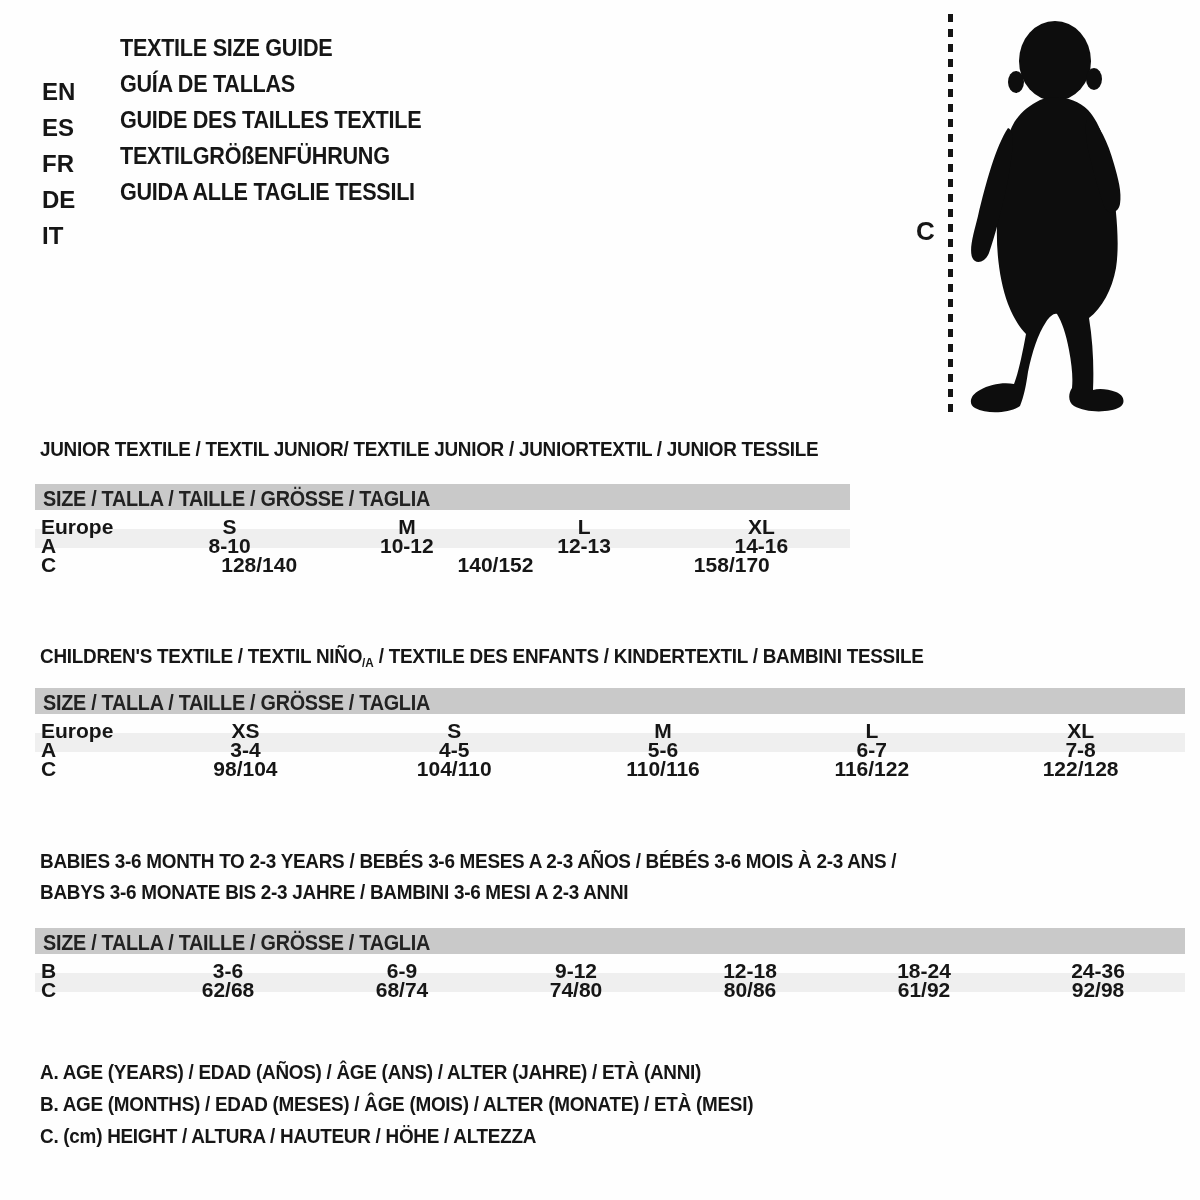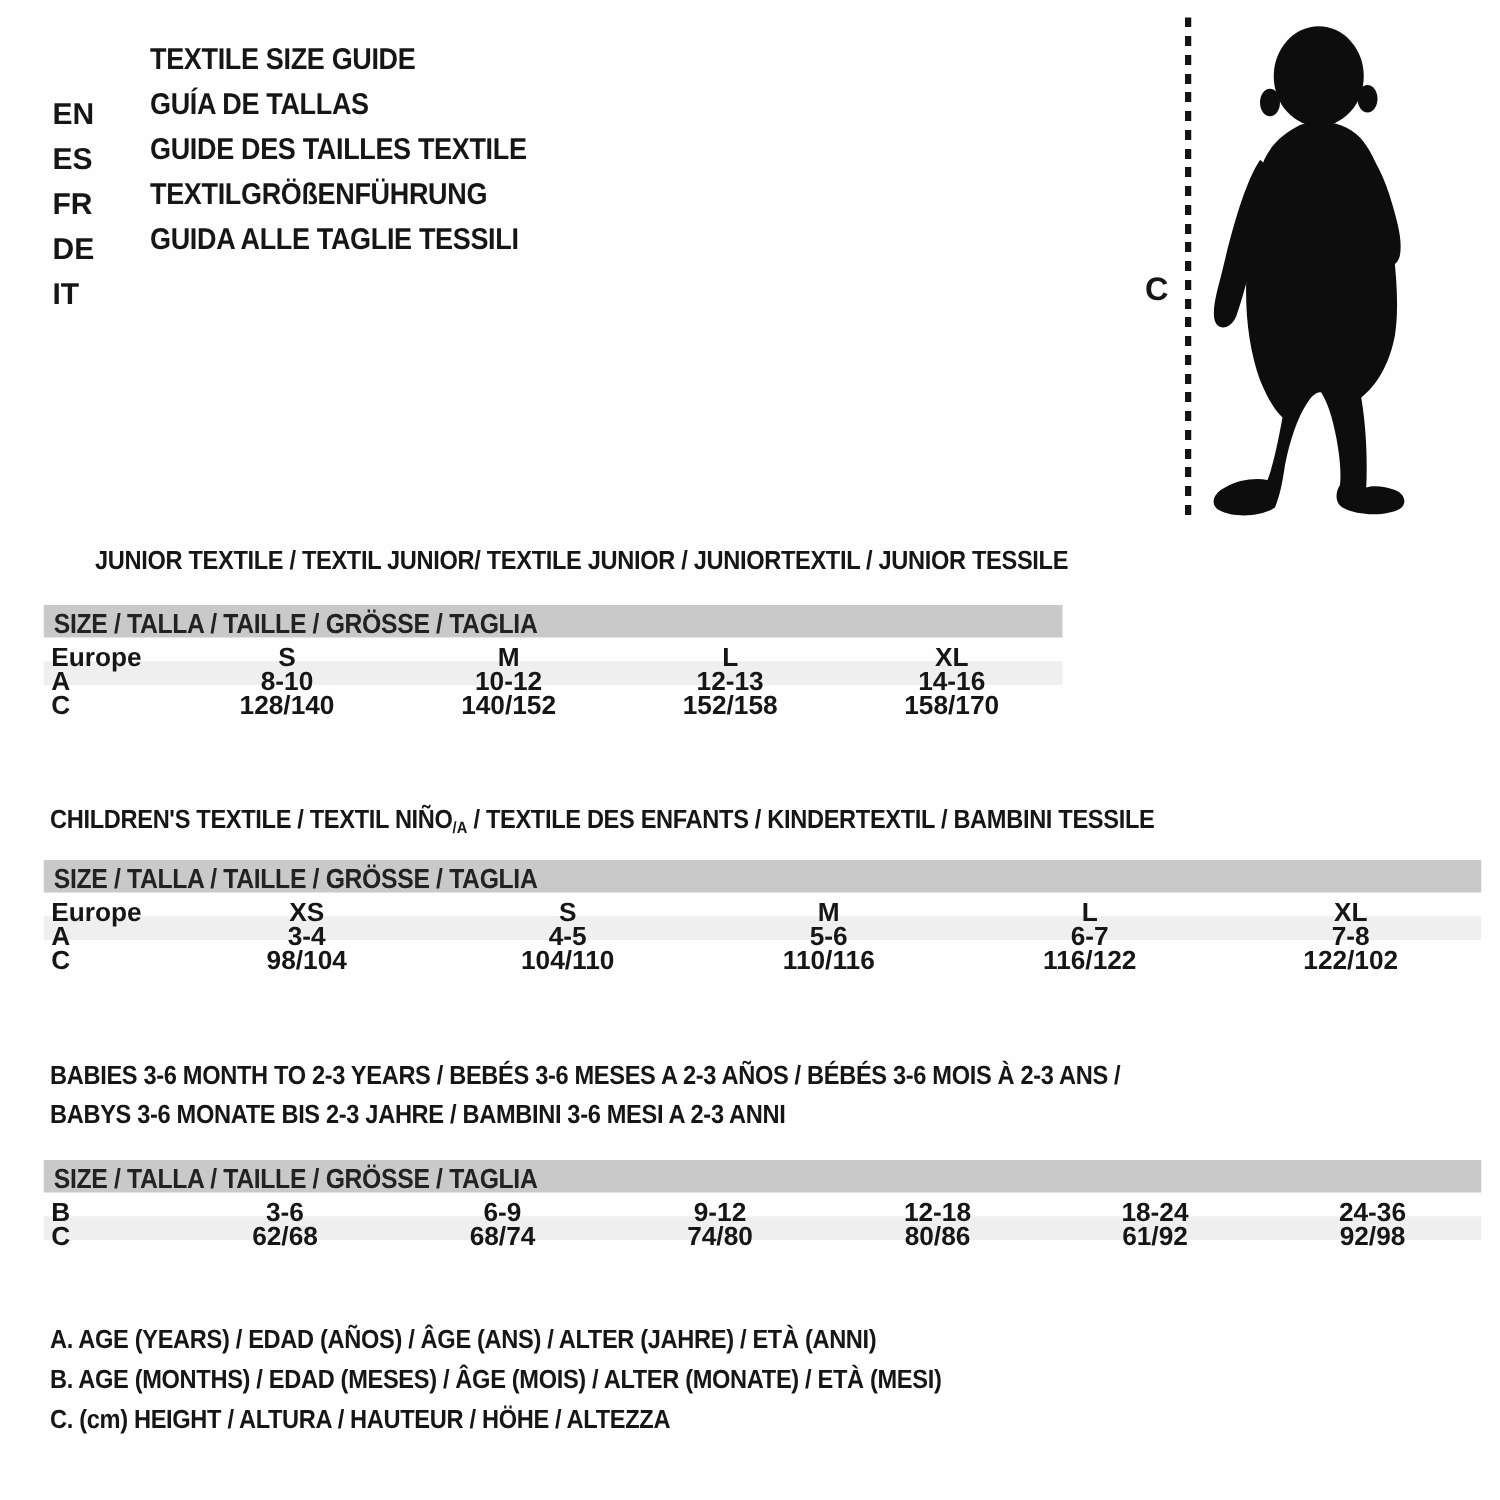--- a/index.html
+++ b/index.html
@@ -109,21 +109,21 @@
 
       <path d="M 126,98
                C 137,108 146,126 152,148
                C 156,162 160,176 158,188
                C 156,198 146,200 142,190
                C 137,176 132,158 128,142
                C 124,126 122,108 126,98 Z"></path>
     </g>
   </svg>
 
-  <div class="sec-title" style="top:436px;margin-left:36px;">
+  <div class="sec-title" style="top:436px;">
     <span class="cond">JUNIOR TEXTILE / TEXTIL JUNIOR/ TEXTILE JUNIOR / JUNIORTEXTIL / JUNIOR TESSILE</span>
   </div>
   <div class="stable" style="top:484px;width:815px;">
     <div class="thead">
       <span class="cond">SIZE / TALLA / TAILLE / GRÖSSE / TAGLIA</span>
     </div>
     <div class="trow">
       <div class="tlabel">Europe</div>
       <div class="tcell">S</div>
       <div class="tcell">M</div>
@@ -134,21 +134,20 @@
       <div class="tlabel">A</div>
       <div class="tcell">8-10</div>
       <div class="tcell">10-12</div>
       <div class="tcell">12-13</div>
       <div class="tcell">14-16</div>
     </div>
     <div class="trow">
       <div class="tlabel">C</div>
       <div class="tcell">128/140</div>
       <div class="tcell">140/152</div>
-      <div class="tcell">152/158</div>
       <div class="tcell">158/170</div>
     </div>
   </div>
 
   <div class="sec-title" style="top:643px;">
     <span class="cond"><span>CHILDREN'S TEXTILE / TEXTIL NIÑO</span><span class="sub">/A</span><span> / TEXTILE DES ENFANTS / KINDERTEXTIL / BAMBINI TESSILE</span></span>
   </div>
   <div class="stable" style="top:688px;width:1150px;">
     <div class="thead">
       <span class="cond">SIZE / TALLA / TAILLE / GRÖSSE / TAGLIA</span>
@@ -168,21 +167,21 @@
       <div class="tcell">5-6</div>
       <div class="tcell">6-7</div>
       <div class="tcell">7-8</div>
     </div>
     <div class="trow">
       <div class="tlabel">C</div>
       <div class="tcell">98/104</div>
       <div class="tcell">104/110</div>
       <div class="tcell">110/116</div>
       <div class="tcell">116/122</div>
-      <div class="tcell">122/102</div>
+      <div class="tcell">122/128</div>
     </div>
   </div>
 
   <div class="sec-title" style="top:845px;">
     <div style="height:31px;line-height:31px;"><span class="cond">BABIES 3-6 MONTH TO 2-3 YEARS / BEBÉS 3-6 MESES A 2-3 AÑOS / BÉBÉS 3-6 MOIS À 2-3 ANS /</span></div>
     <div style="height:31px;line-height:31px;"><span class="cond">BABYS 3-6 MONATE BIS 2-3 JAHRE / BAMBINI 3-6 MESI A 2-3 ANNI</span></div>
   </div>
   <div class="stable" style="top:928px;width:1150px;">
     <div class="thead">
       <span class="cond">SIZE / TALLA / TAILLE / GRÖSSE / TAGLIA</span>

